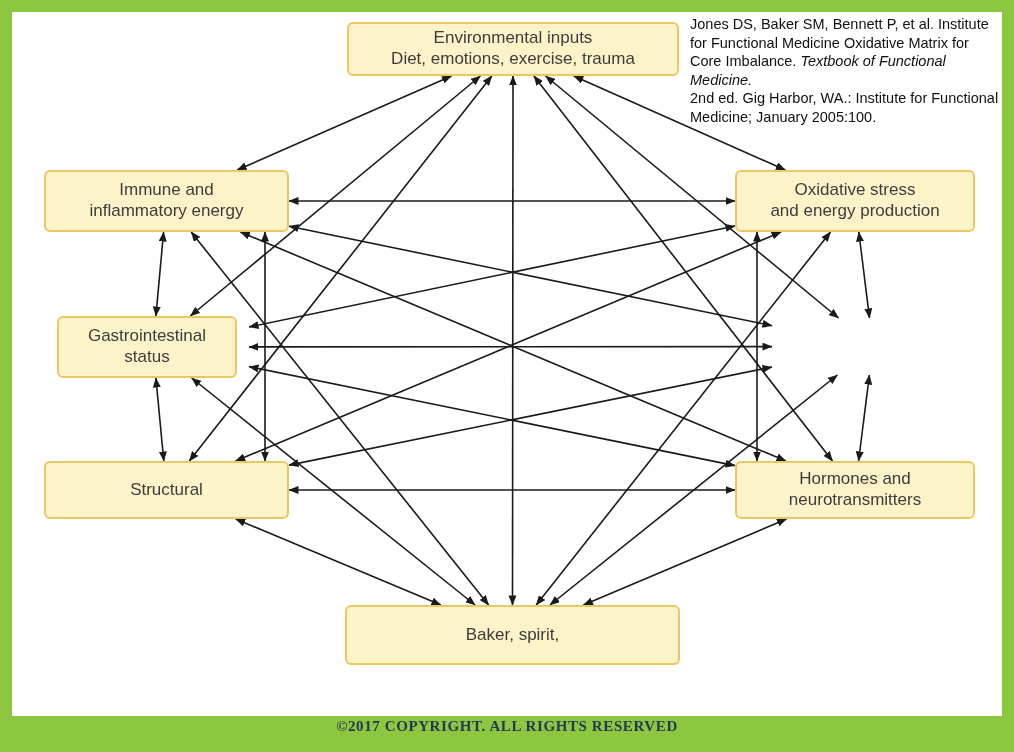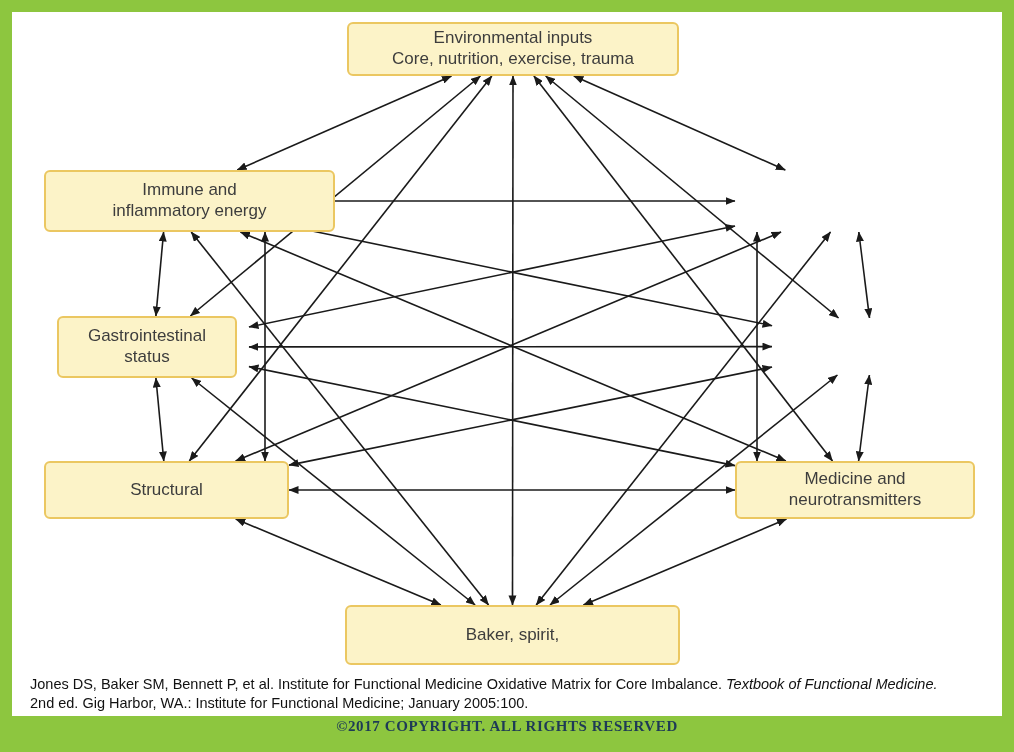--- a/index.html
+++ b/index.html
@@ -10,21 +10,21 @@
   }
   .frame {
     box-sizing: border-box;
     width: 1014px; height: 752px;
     background: var(--frame-green, #8DC63F);
     padding: 12px 12px 0 12px;
   }
   .canvas {
     width: 990px; height: 704px;
     background: var(--canvas-white, #FFFFFF);
-    display: flex; flex-direction: column;
+    display: flex; 
   }
   .diagram {
     position: relative;
     width: 990px; height: 660px;
     flex: 0 0 660px;
   }
   .diagram svg { position: absolute; left: 0; top: 0; }
   .edge {
     stroke: var(--arrow, #1A1A1A);
     stroke-width: 1.6;
@@ -96,35 +96,39 @@
           <line x1="760.0" y1="355.0" x2="277.0" y2="453.1" class="edge" marker-start="url(#arrowhead)" marker-end="url(#arrowhead)"></line>
           <line x1="857.4" y1="363.0" x2="846.6" y2="449.0" class="edge" marker-start="url(#arrowhead)" marker-end="url(#arrowhead)"></line>
           <line x1="825.4" y1="363.0" x2="538.0" y2="593.0" class="edge" marker-start="url(#arrowhead)" marker-end="url(#arrowhead)"></line>
           <line x1="277.0" y1="478.0" x2="723.0" y2="478.0" class="edge" marker-start="url(#arrowhead)" marker-end="url(#arrowhead)"></line>
           <line x1="223.7" y1="507.0" x2="428.9" y2="593.0" class="edge" marker-start="url(#arrowhead)" marker-end="url(#arrowhead)"></line>
           <line x1="774.5" y1="507.0" x2="571.4" y2="593.0" class="edge" marker-start="url(#arrowhead)" marker-end="url(#arrowhead)"></line>
         </svg>
       <div id="node-layer">
           <div class="node" style="left: 335px; top: 10px; width: 332px; height: 54px;">
             <div>Environmental inputs</div>
-            <div>Core, nutrition, exercise, trauma</div>
+            <div>Diet, emotions, exercise, trauma</div>
           </div>
-          <div class="node" style="left: 32px; top: 158px; width: 291px; height: 62px;">
+          <div class="node" style="left: 32px; top: 158px; width: 245px; height: 62px;">
             <div>Immune and</div>
             <div>inflammatory energy</div>
+          </div>
+          <div class="node" style="left: 723px; top: 158px; width: 240px; height: 62px;">
+            <div>Oxidative stress</div>
+            <div>and energy production</div>
           </div>
           <div class="node" style="left: 45px; top: 304px; width: 180px; height: 62px;">
             <div>Gastrointestinal</div>
             <div>status</div>
           </div>
           <div class="node" style="left: 32px; top: 449px; width: 245px; height: 58px; text-align: center;">
             <div>Structural</div>
           </div>
           <div class="node" style="left: 723px; top: 449px; width: 240px; height: 58px;">
-            <div>Medicine and</div>
+            <div>Hormones and</div>
             <div>neurotransmitters</div>
           </div>
           <div class="node" style="left: 333px; top: 593px; width: 335px; height: 60px;">
             <div>Baker, spirit,</div>
           </div>
         </div>
     </div>
     <div class="citation">
       <div><span>Jones DS, Baker SM, Bennett P, et al. Institute for Functional Medicine Oxidative Matrix for Core Imbalance. </span><span class="italic">Textbook of Functional Medicine.</span></div>
       <div>2nd ed. Gig Harbor, WA.: Institute for Functional Medicine; January 2005:100.</div>

